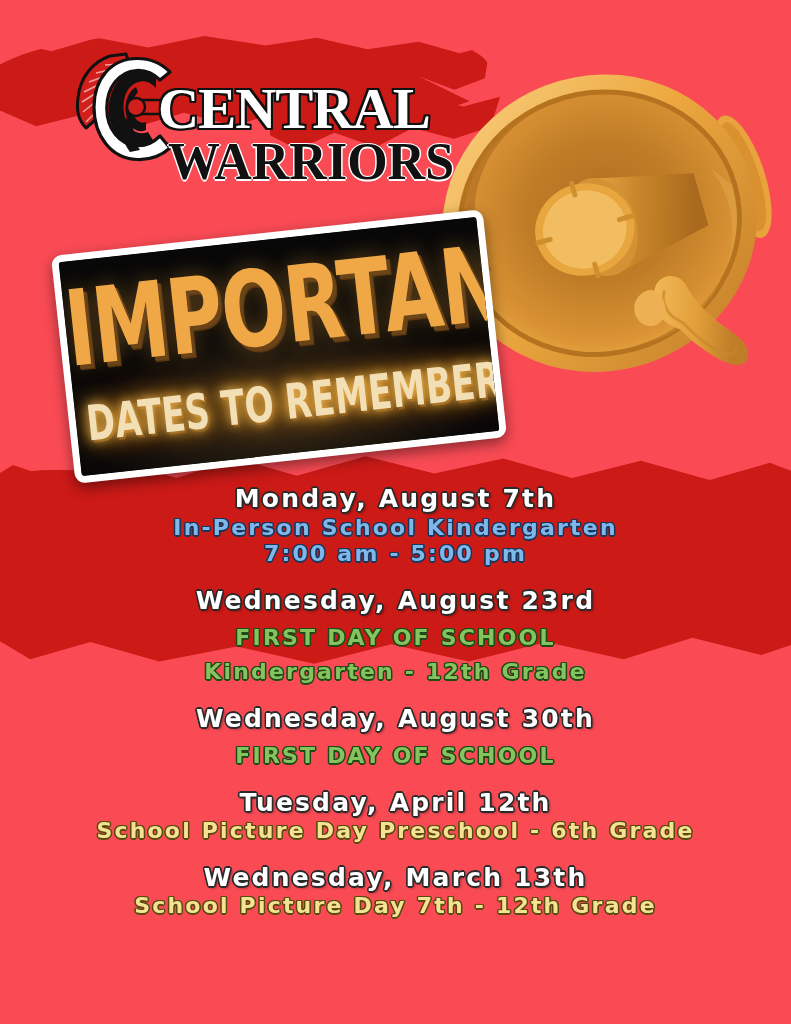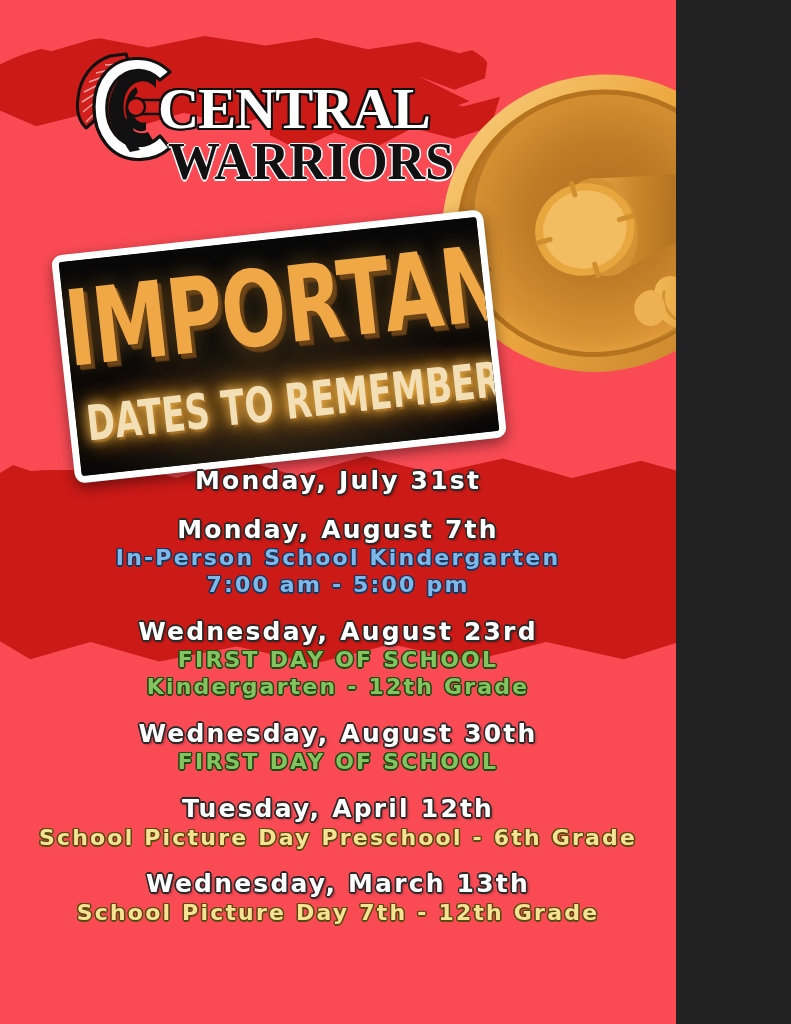--- a/index.html
+++ b/index.html
@@ -2,21 +2,21 @@
 <html><head>
 <meta charset="utf-8">
 <style>
   html, body {
     margin: 0;
     padding: 0;
     background: #222;
   }
   #poster {
     position: relative;
-    width: 676px;
+    width: 791px;
     height: 1024px;
     overflow: hidden;
     background: #FA4B55;
     font-family: "Liberation Sans", sans-serif;
   }
 
   
   .brush {
     position: absolute;
     background: #CC1A17;
@@ -205,20 +205,21 @@
       1.1px 1.1px 0 #17365e, -1.1px 1.1px 0 #17365e,
       1.1px -1.1px 0 #17365e, -1.1px -1.1px 0 #17365e;
   }
   .sub-green {
     color: #84C35E;
     text-shadow:
       1.5px 0 0 #1f4a17, -1.5px 0 0 #1f4a17,
       0 1.5px 0 #1f4a17, 0 -1.5px 0 #1f4a17,
       1.1px 1.1px 0 #1f4a17, -1.1px 1.1px 0 #1f4a17,
       1.1px -1.1px 0 #1f4a17, -1.1px -1.1px 0 #1f4a17;
+    margin-top: 8px;
   }
   .sub-yellow {
     color: #F5E293;
     text-shadow:
       1.5px 0 0 #5a4a10, -1.5px 0 0 #5a4a10,
       0 1.5px 0 #5a4a10, 0 -1.5px 0 #5a4a10,
       1.1px 1.1px 0 #5a4a10, -1.1px 1.1px 0 #5a4a10,
       1.1px -1.1px 0 #5a4a10, -1.1px -1.1px 0 #5a4a10;
   }
 </style>
@@ -351,21 +352,20 @@
 
   <div id="banner">
     <div id="banner-inner">
       <div id="banner-important">IMPORTANT</div>
       <div id="banner-subtitle">DATES TO REMEMBER</div>
     </div>
   </div>
 
   <div id="dates">
       <div class="date-entry">
-        <div class="date-head">Monday, July 31st</div>
       </div>
       <div class="date-entry">
         <div class="date-head">Monday, August 7th</div>
         <div class="date-sub sub-blue">In-Person School Kindergarten</div>
         <div class="date-sub sub-blue">7:00 am - 5:00 pm</div>
       </div>
       <div class="date-entry">
         <div class="date-head">Wednesday, August 23rd</div>
         <div class="date-sub sub-green">FIRST DAY OF SCHOOL</div>
         <div class="date-sub sub-green">Kindergarten - 12th Grade</div>

